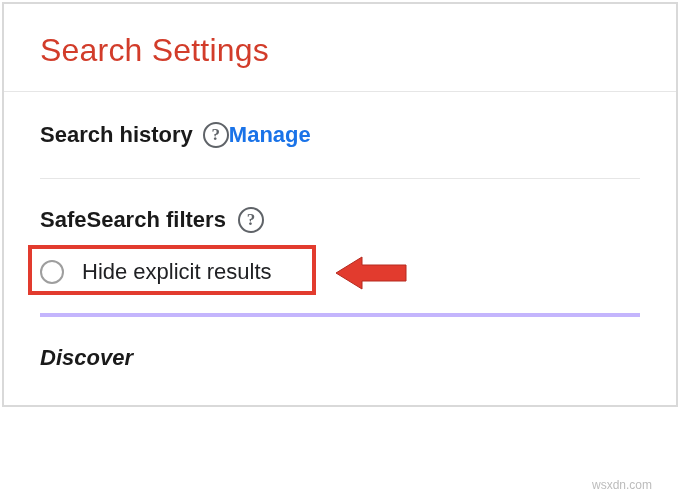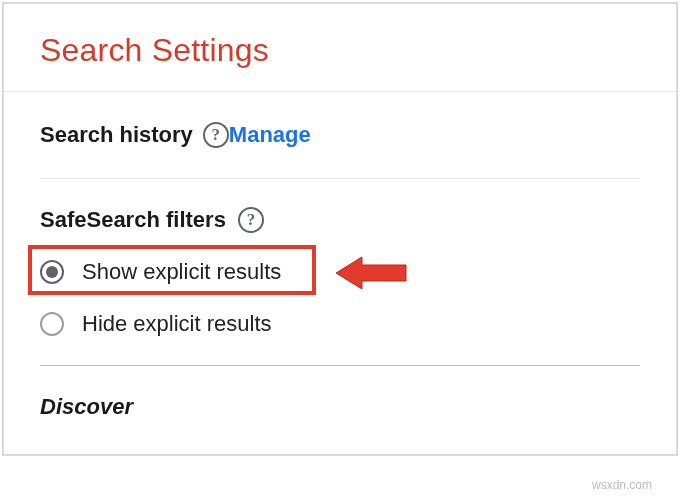--- a/index.html
+++ b/index.html
@@ -6,21 +6,21 @@
     body {
       font-family: Arial, 'Helvetica Neue', sans-serif;
       background: #fff;
       width: 680px;
       height: 502px;
       overflow: hidden;
     }
     .frame {
       border: 2px solid #d9d9d9;
       width: 676px;
-      height: 454px;
+      height: 405px;
       margin: 2px;
       background: #fff;
       display: flex;
       flex-direction: column;
     }
     .header {
       padding: 28px 36px 22px 36px;
       border-bottom: 1px solid #e6e6e6;
     }
     .header-title {
@@ -62,21 +62,21 @@
       font-family: Georgia, serif;
     }
     .manage-link {
       color: #1a73e8;
       font-size: 22px;
       font-weight: 700;
       cursor: pointer;
     }
     .safesearch-section {
       padding: 28px 0 24px 0;
-      border-bottom: 1px solid #c4b5fd;
+      border-bottom: 4px solid #c4b5fd;
     }
     .safesearch-header {
       display: flex;
       align-items: center;
       gap: 12px;
       margin-bottom: 22px;
     }
     .radio-options {
       display: flex;
       flex-direction: column;
@@ -167,26 +167,20 @@
       </div>
 
       <div class="radio-options">
         <div class="highlight-box"></div>
         <div class="arrow-container">
           <svg width="80" height="44" viewBox="0 0 80 44">
             <polygon points="2,22 28,6 28,14 72,14 72,30 28,30 28,38" fill="#e23b2e" stroke="#b52a1f" stroke-width="1"></polygon>
           </svg>
         </div>
 
-        <div class="radio-row">
-          <span class="radio-outer selected">
-            <span class="radio-inner"></span>
-          </span>
-          <span class="radio-label">Show explicit results</span>
-        </div>
 
         <div class="radio-row">
           <span class="radio-outer"></span>
           <span class="radio-label">Hide explicit results</span>
         </div>
       </div>
     </div>
 
     <div class="discover-section">
       <span class="section-label">Discover</span>

